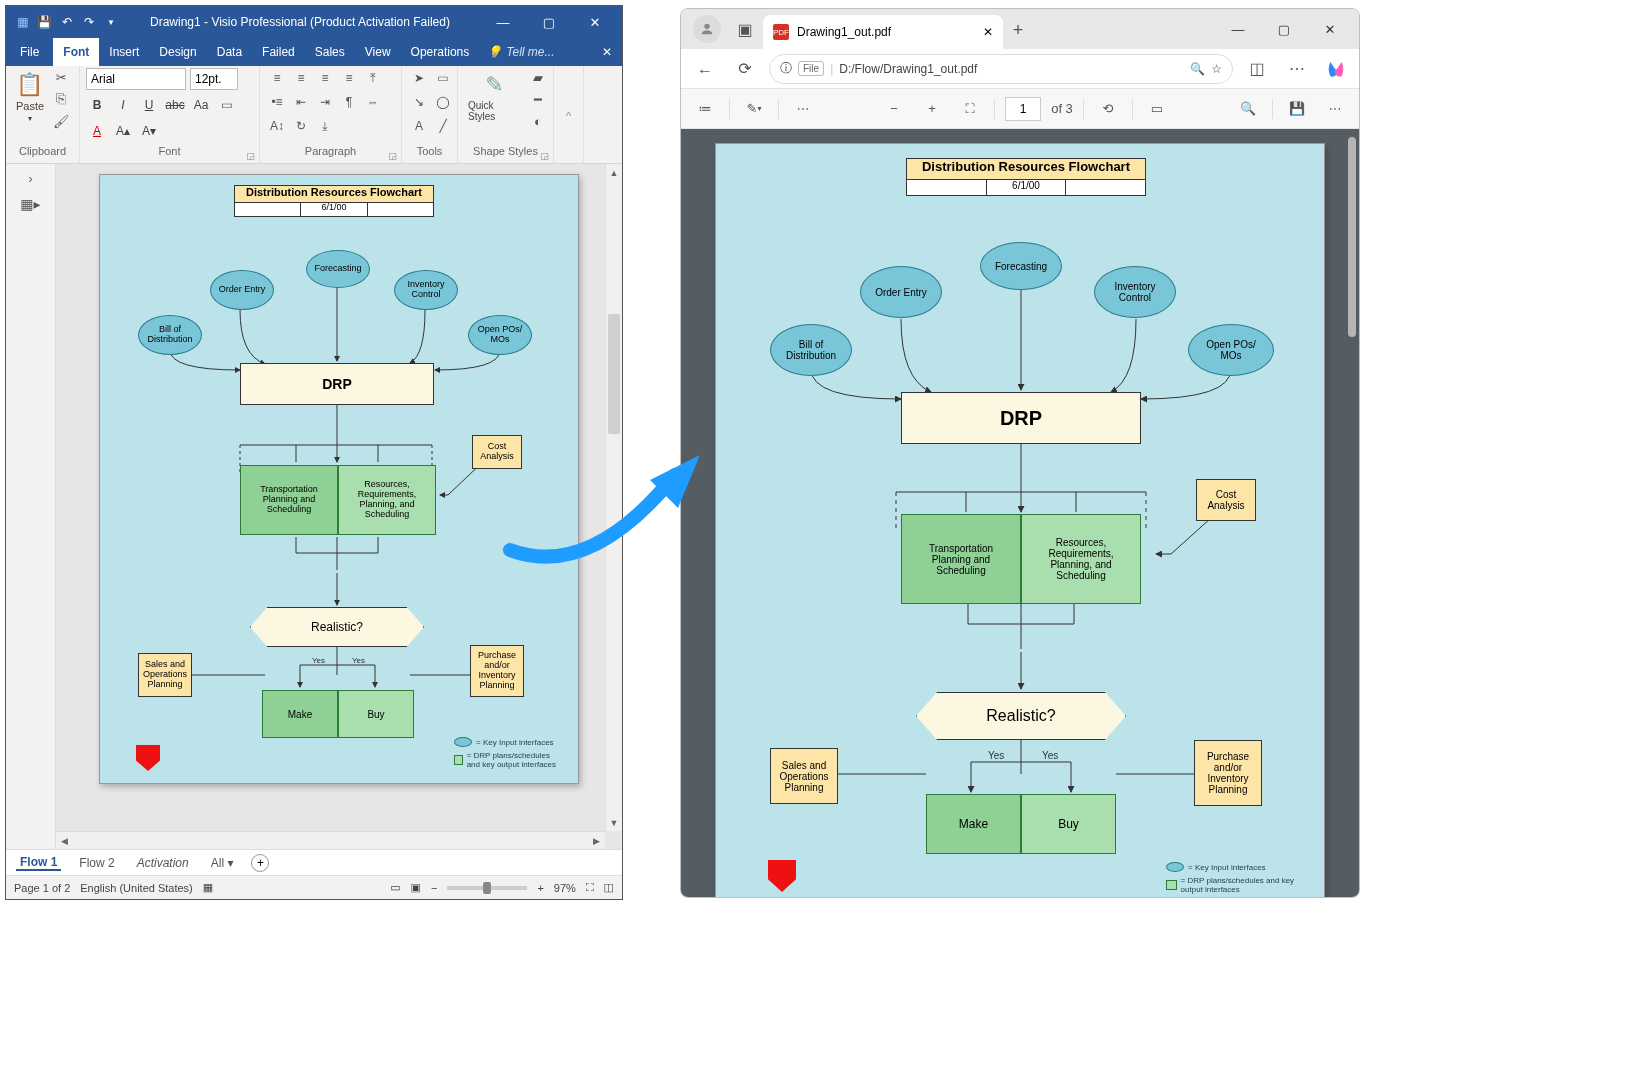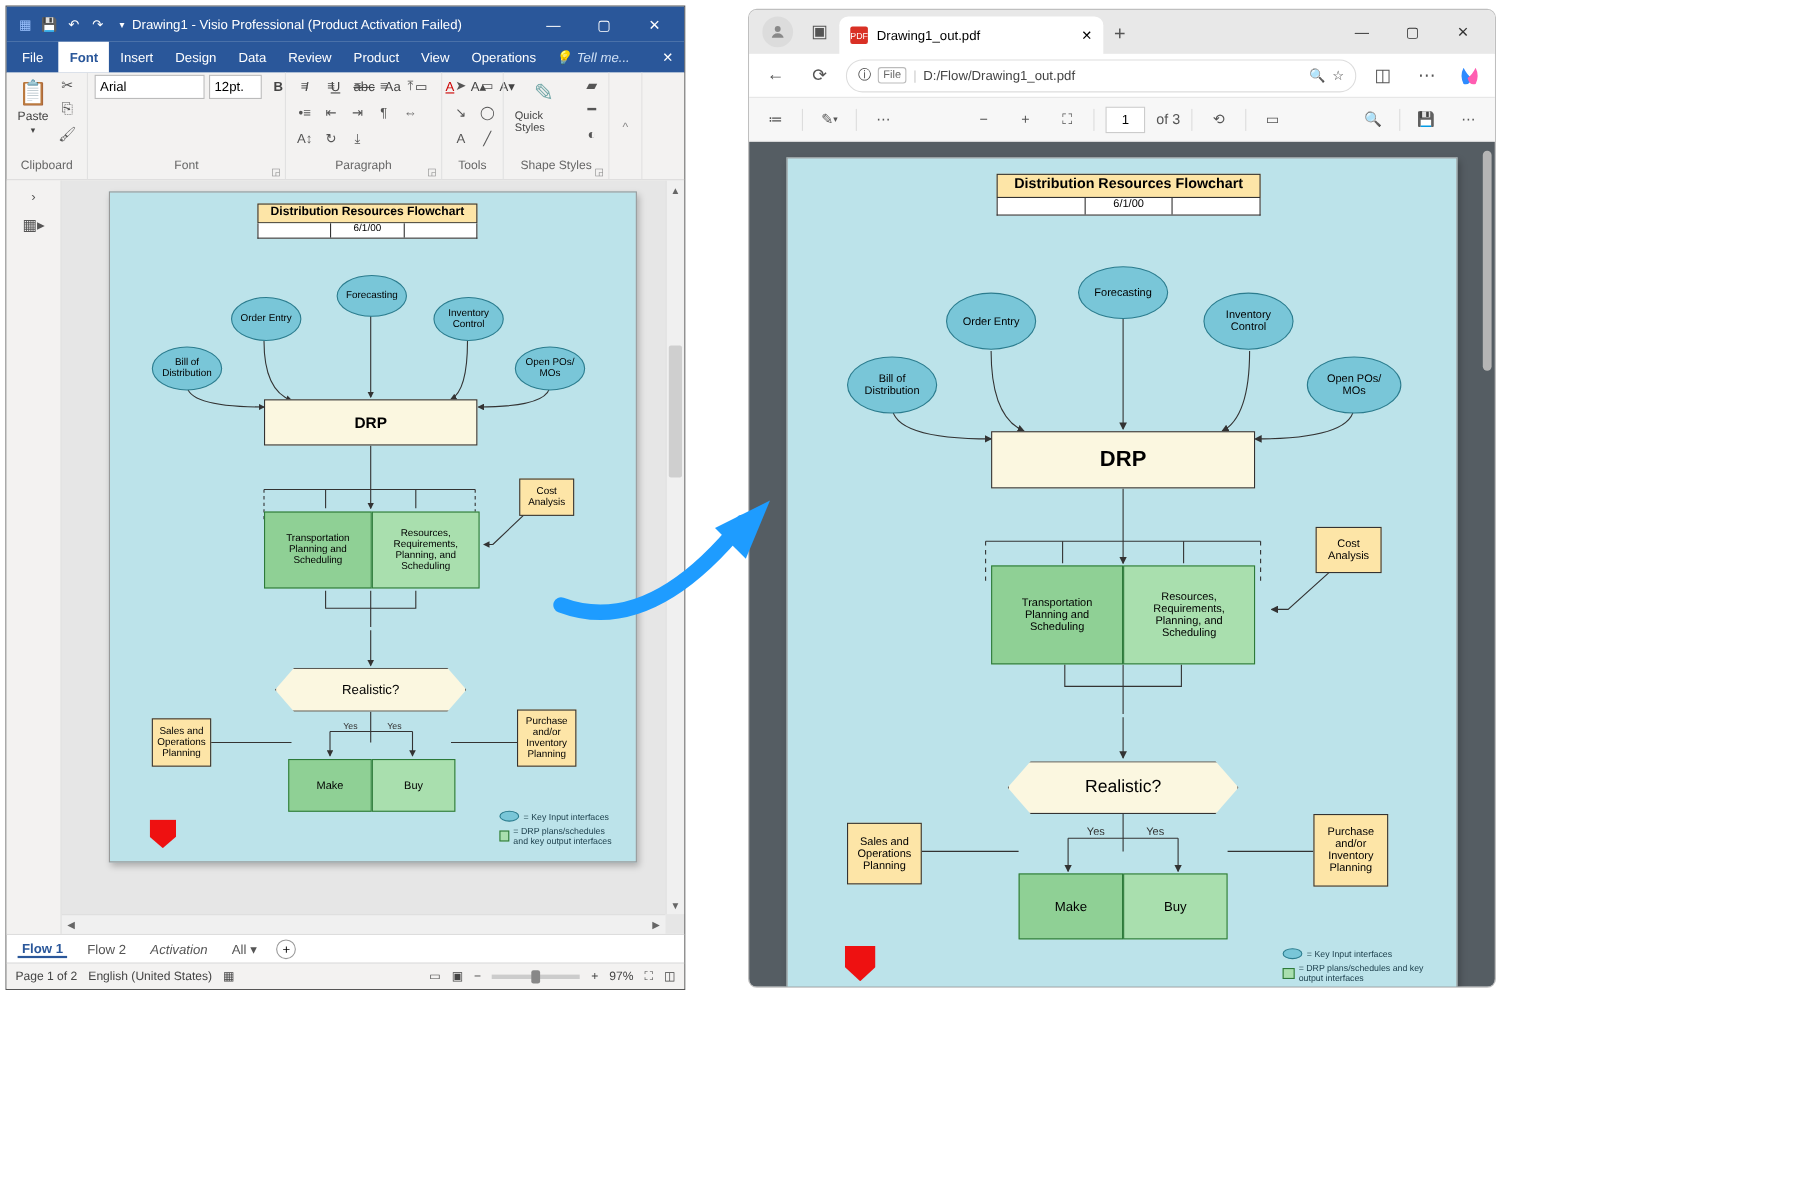--- a/index.html
+++ b/index.html
@@ -3,41 +3,41 @@
 <meta charset="utf-8">
 <style>
 * { box-sizing: border-box; margin: 0; padding: 0; }
 body { font-family: "Segoe UI", Arial, sans-serif; background: #fff; width: 1643px; height: 1080px; overflow: hidden; position: relative; }
 
 
 .visio-window { position: absolute; left: 5px; top: 5px; width: 618px; height: 895px; border: 1px solid #555; background: #fff; display: flex; flex-direction: column; }
 .visio-titlebar { height: 32px; background: #2a579a; color: #fff; display: flex; align-items: center; font-size: 12px; padding: 0 4px; }
 .visio-titlebar .qat { display: flex; align-items: center; gap: 4px; margin-left: 4px; }
 .visio-titlebar .qat span { width: 18px; height: 18px; display: inline-flex; align-items: center; justify-content: center; }
-.visio-titlebar .title-text { flex: 1; text-align: left; font-size: 12px; }
+.visio-titlebar .title-text { flex: 1; text-align: center; font-size: 12px; }
 .visio-titlebar .win-controls { display: flex; }
 .visio-titlebar .win-controls span { width: 46px; height: 32px; display: flex; align-items: center; justify-content: center; font-size: 13px; }
 
 .visio-ribbon-tabs { height: 28px; background: #2a579a; color: #fff; display: flex; align-items: center; font-size: 12px; }
 .visio-ribbon-tabs .tab { padding: 0 10px; height: 28px; display: flex; align-items: center; cursor: pointer; }
 .visio-ribbon-tabs .tab.active { background: #fff; color: #2a579a; font-weight: 600; }
 .visio-ribbon-tabs .tab.file { padding: 0 14px; }
 .visio-ribbon-tabs .tellme { display: flex; align-items: center; gap: 4px; font-style: italic; color: #cfe0f5; padding-left: 8px;}
 .visio-ribbon-tabs .close-ribbon { margin-left:auto; width:30px; display:flex; align-items:center; justify-content:center;}
 
 .visio-ribbon { height: 98px; background: #f3f2f1; border-bottom: 1px solid #d6d6d6; display: flex; font-size: 11px; color: #444; }
 .ribbon-group { border-right: 1px solid #e1e1e1; display: flex; flex-direction: column; padding: 2px 6px 0; }
 .ribbon-group .body { flex:1; display: flex; align-items: flex-start; gap:4px;}
 .ribbon-group .label { height: 18px; text-align: center; font-size: 11px; color: #666; position:relative;}
 .ribbon-group .label .launcher { position:absolute; right:-2px; bottom:2px; font-size:9px; color:#888;}
 .big-btn { display:flex; flex-direction:column; align-items:center; gap:2px; padding:4px; }
 .big-btn .icon { font-size:22px; }
 .mini-stack { display:flex; flex-direction:column; gap:4px; align-items:flex-start;}
 .mini-stack span { width:18px; height:18px; display:flex; align-items:center; justify-content:center; font-size:13px; color:#555;}
-.fontbox { display:flex; flex-direction:row; gap:4px;}
+.fontbox { display:flex; flex-direction:column; gap:4px;}
 .fontbox .row { display:flex; gap:4px; align-items:center;}
 .fontbox input,.fontbox select { height:22px; border:1px solid #bbb; font-size:12px; padding:0 4px; background:#fff;}
 .fontbox .btn { width:22px; height:22px; display:flex; align-items:center; justify-content:center; border:1px solid transparent; font-size:12px; color:#444;}
 .parabox { display:flex; flex-direction:column; gap:4px;}
 .parabox .row { display:flex; gap:2px;}
 .parabox .btn { width:22px; height:20px; display:flex; align-items:center; justify-content:center; font-size:12px; color:#555;}
 
 .visio-body { flex:1; display:flex; background:#e6e6e6; position:relative;}
 .visio-sidebar { width:50px; background:#f3f2f1; border-right:1px solid #ddd; display:flex; flex-direction:column; align-items:center; padding-top:8px; gap:10px;}
 .visio-canvas-wrap { flex:1; position:relative; overflow:hidden; display:flex; justify-content:center; padding:10px 20px 30px;}
@@ -132,22 +132,22 @@
       <span>✕</span>
     </div>
   </div>
 
   <div class="visio-ribbon-tabs">
     <div class="tab file">File</div>
     <div class="tab active">Font</div>
     <div class="tab">Insert</div>
     <div class="tab">Design</div>
     <div class="tab">Data</div>
-    <div class="tab">Review</div>
-    <div class="tab">Product</div>
+    <div class="tab">Failed</div>
+    <div class="tab">Sales</div>
     <div class="tab">View</div>
     <div class="tab">Operations</div>
     <div class="tellme">
         <span>💡</span>
         <span>Tell me...</span>
       </div>
     <div class="close-ribbon">✕</div>
   </div>
 
   <div class="visio-ribbon">

